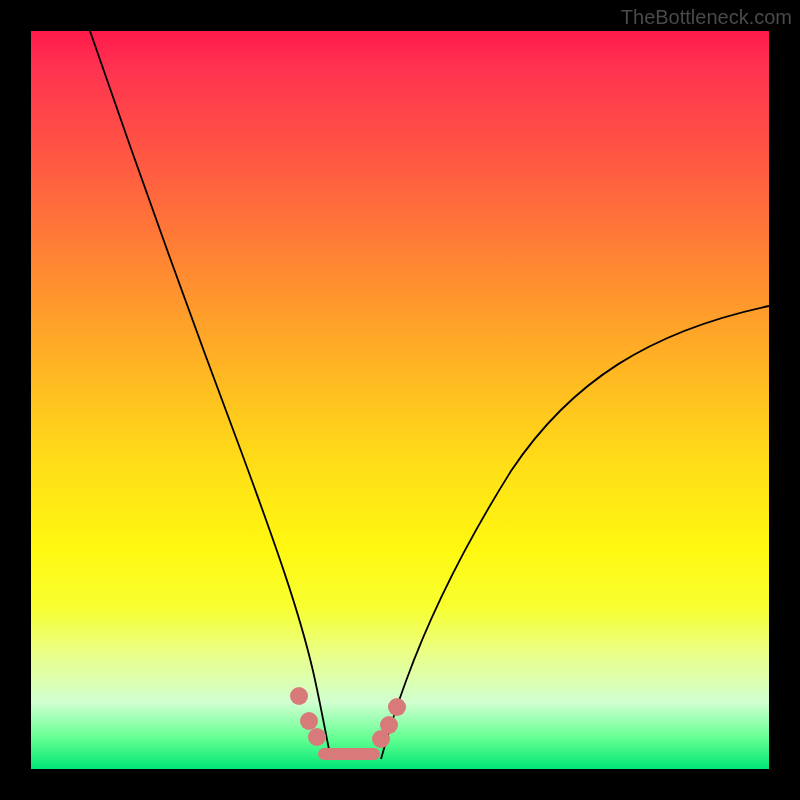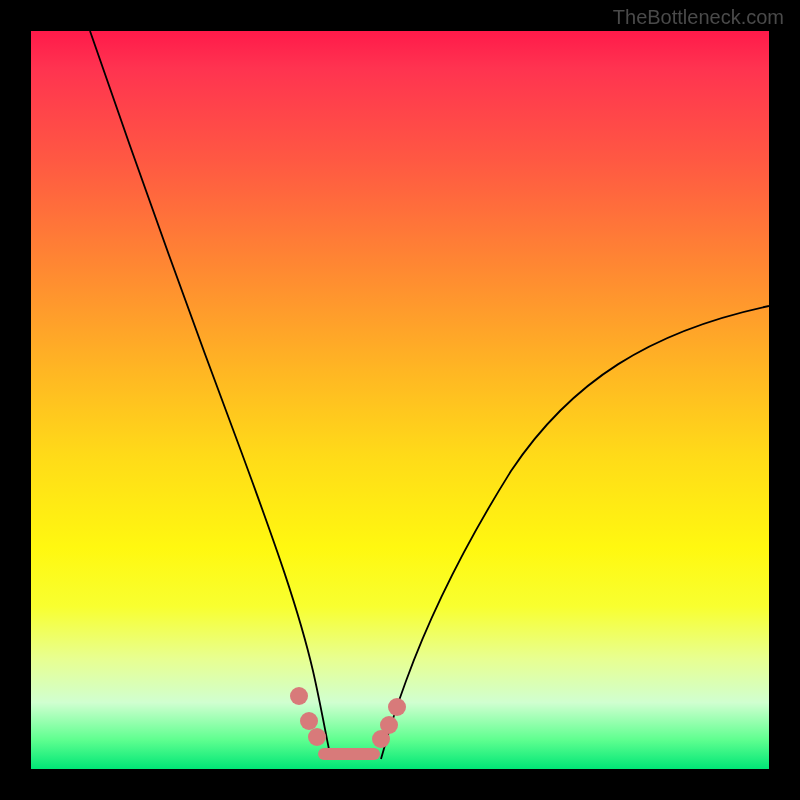--- a/index.html
+++ b/index.html
@@ -1,18 +1,18 @@
 <!DOCTYPE html>
 <html><head>
 <meta charset="utf-8">
 <style>
 *{margin:0;padding:0;box-sizing:border-box}
 body{width:800px;height:800px;background:#000;position:relative;font-family:Arial,sans-serif}
 .plot{position:absolute;left:31px;top:31px;width:738px;height:738px;background:linear-gradient(to bottom,#ff1a4a 0%,#ff3350 5%,#ff5a42 18%,#ff8832 32%,#ffb324 45%,#ffdc18 58%,#fff810 70%,#f8ff30 78%,#e8ff90 85%,#d0ffd0 91%,#60ff90 96%,#00e676 100%)}
-.watermark{position:absolute;right:16px;top:6px;color:#4a4a4a;font-size:20px;font-weight:400;z-index:10}
+.watermark{position:absolute;right:8px;top:6px;color:#4a4a4a;font-size:20px;font-weight:400;z-index:10}
 svg{position:absolute;left:31px;top:31px;width:738px;height:738px}
 .curve{fill:none;stroke:#000;stroke-width:1.8}
 .dots{position:absolute}
 .dot{position:absolute;width:18px;height:18px;border-radius:50%;background:#d87a7a}
 .bar{position:absolute;height:12px;background:#d87a7a;border-radius:6px}
 </style>
 </head>
 <body>
 
 <div class="watermark">TheBottleneck.com</div>

